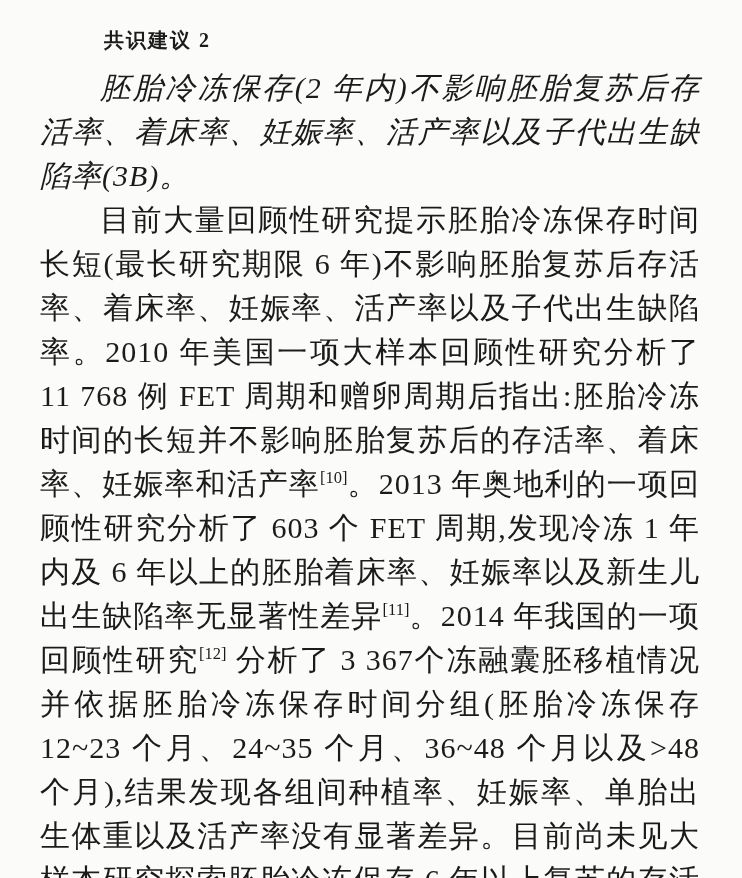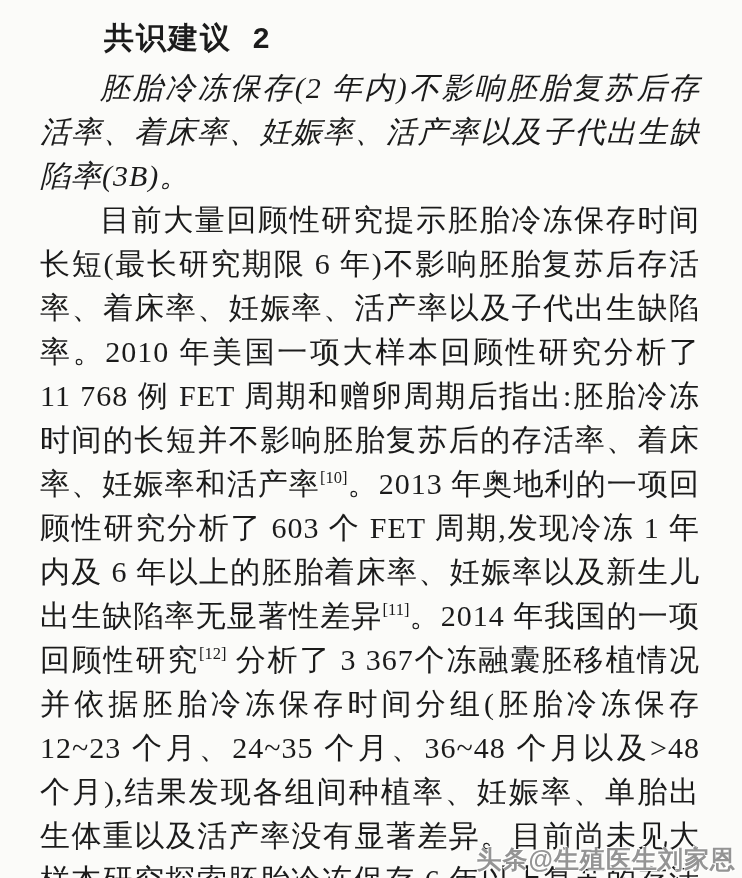--- a/index.html
+++ b/index.html
@@ -11,23 +11,23 @@
     width: 742px;
     height: 878px;
     box-sizing: border-box;
     padding: 10px 42px 0 40px;
     overflow: hidden;
     background: #fbfbf9;
     font-family: "Liberation Serif", "DejaVu Serif", serif;
   }
   .heading {
     margin: 8px 0 4px 64px;
-    font-family: Liberation Mono, monospace;
+    font-family: Liberation Serif, serif;
     font-weight: bold;
-    font-size: 30px;
+    font-size: 20px;
     line-height: 44px;
     letter-spacing: 2px;
   }
   .para {
     margin: 0;
     font-size: 30px;
     line-height: 44px;
     text-align: justify;
     text-justify: inter-character;
     text-indent: 2em;
@@ -56,14 +56,13 @@
 </head>
 <body>
 
 <div class="page" style="background: rgb(251, 251, 249); color: rgb(27, 27, 27);">
   <h2 class="heading">共识建议 2</h2>
 
   <p class="para recommendation">胚胎冷冻保存(2 年内)不影响胚胎复苏后存活率、着床率、妊娠率、活产率以及子代出生缺陷率(3B)。</p>
 
   <p class="para body"><span>目前大量回顾性研究提示胚胎冷冻保存时间长短(最长研究期限 6 年)不影响胚胎复苏后存活率、着床率、妊娠率、活产率以及子代出生缺陷率。2010 年美国一项大样本回顾性研究分析了 11 768 例 FET 周期和赠卵周期后指出:胚胎冷冻时间的长短并不影响胚胎复苏后的存活率、着床率、妊娠率和活产率</span><sup>[10]</sup><span>。2013 年奥地利的一项回顾性研究分析了 603 个 FET 周期,发现冷冻 1 年内及 6 年以上的胚胎着床率、妊娠率以及新生儿出生缺陷率无显著性差异</span><sup>[11]</sup><span>。2014 年我国的一项回顾性研究</span><sup>[12]</sup><span> 分析了 3 367个冻融囊胚移植情况并依据胚胎冷冻保存时间分组(胚胎冷冻保存 12~23 个月、24~35 个月、36~48 个月以及&gt;48 个月),结果发现各组间种植率、妊娠率、单胎出生体重以及活产率没有显著差异。目前尚未见大样本研究探索胚胎冷冻保存 6 年以上复苏的存活率、着床率、妊娠率以及胎儿的出生缺陷率。</span></p>
 
-  <div class="watermark" style="color: rgb(148, 148, 148);">头条@生殖医生刘家恩</div>
 </div>
 
 </body></html>

